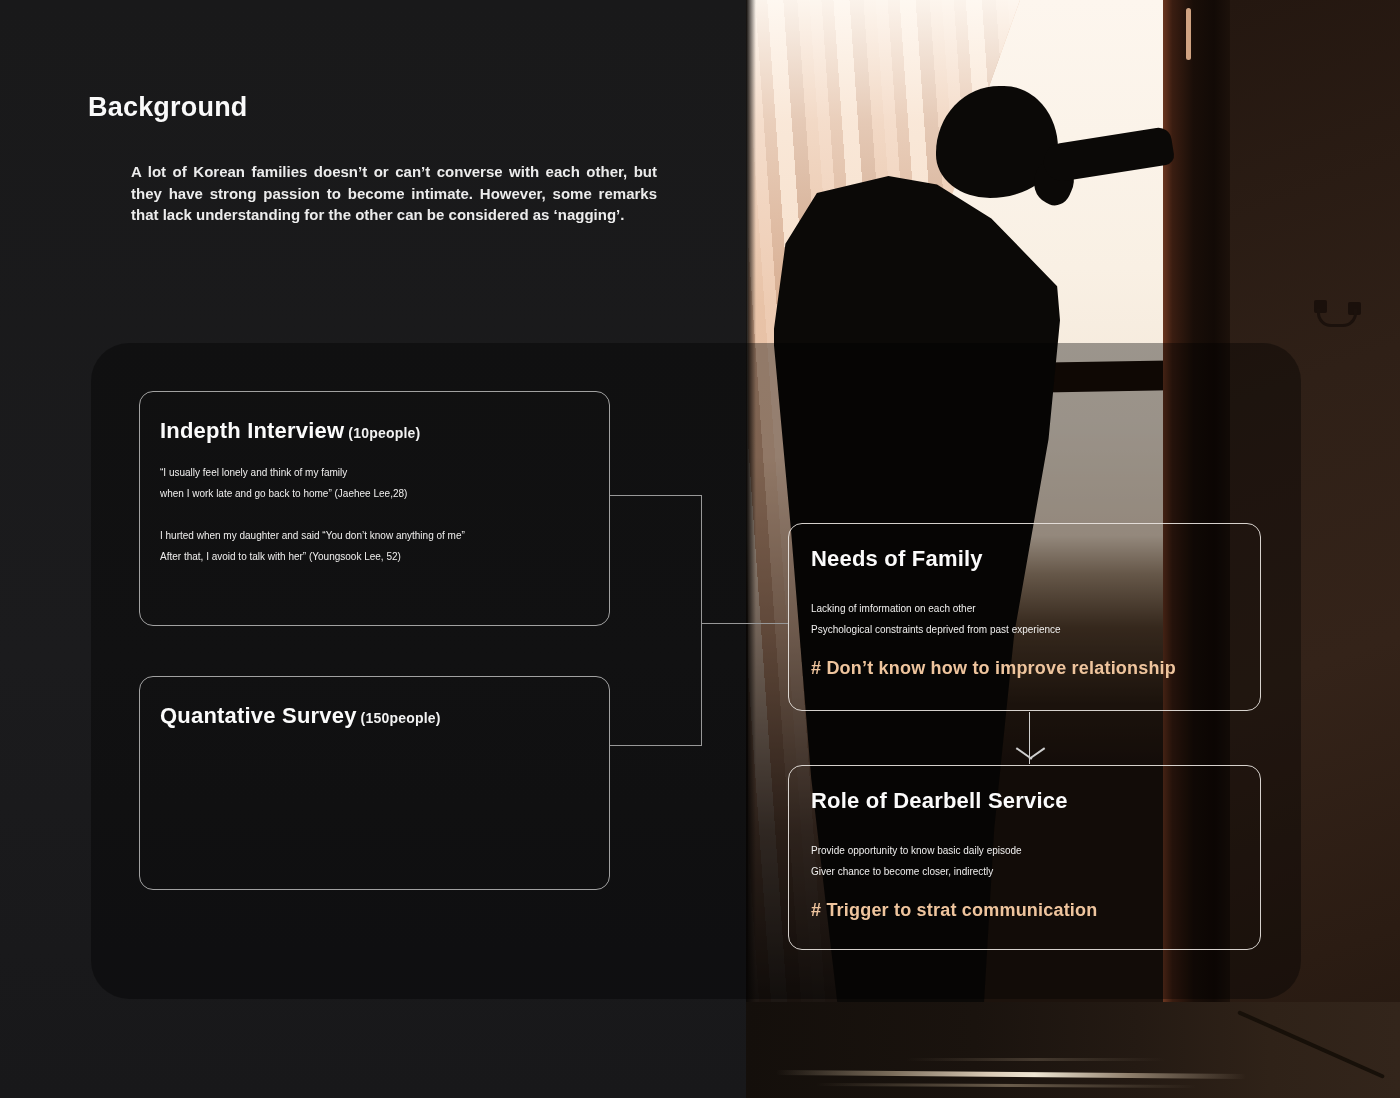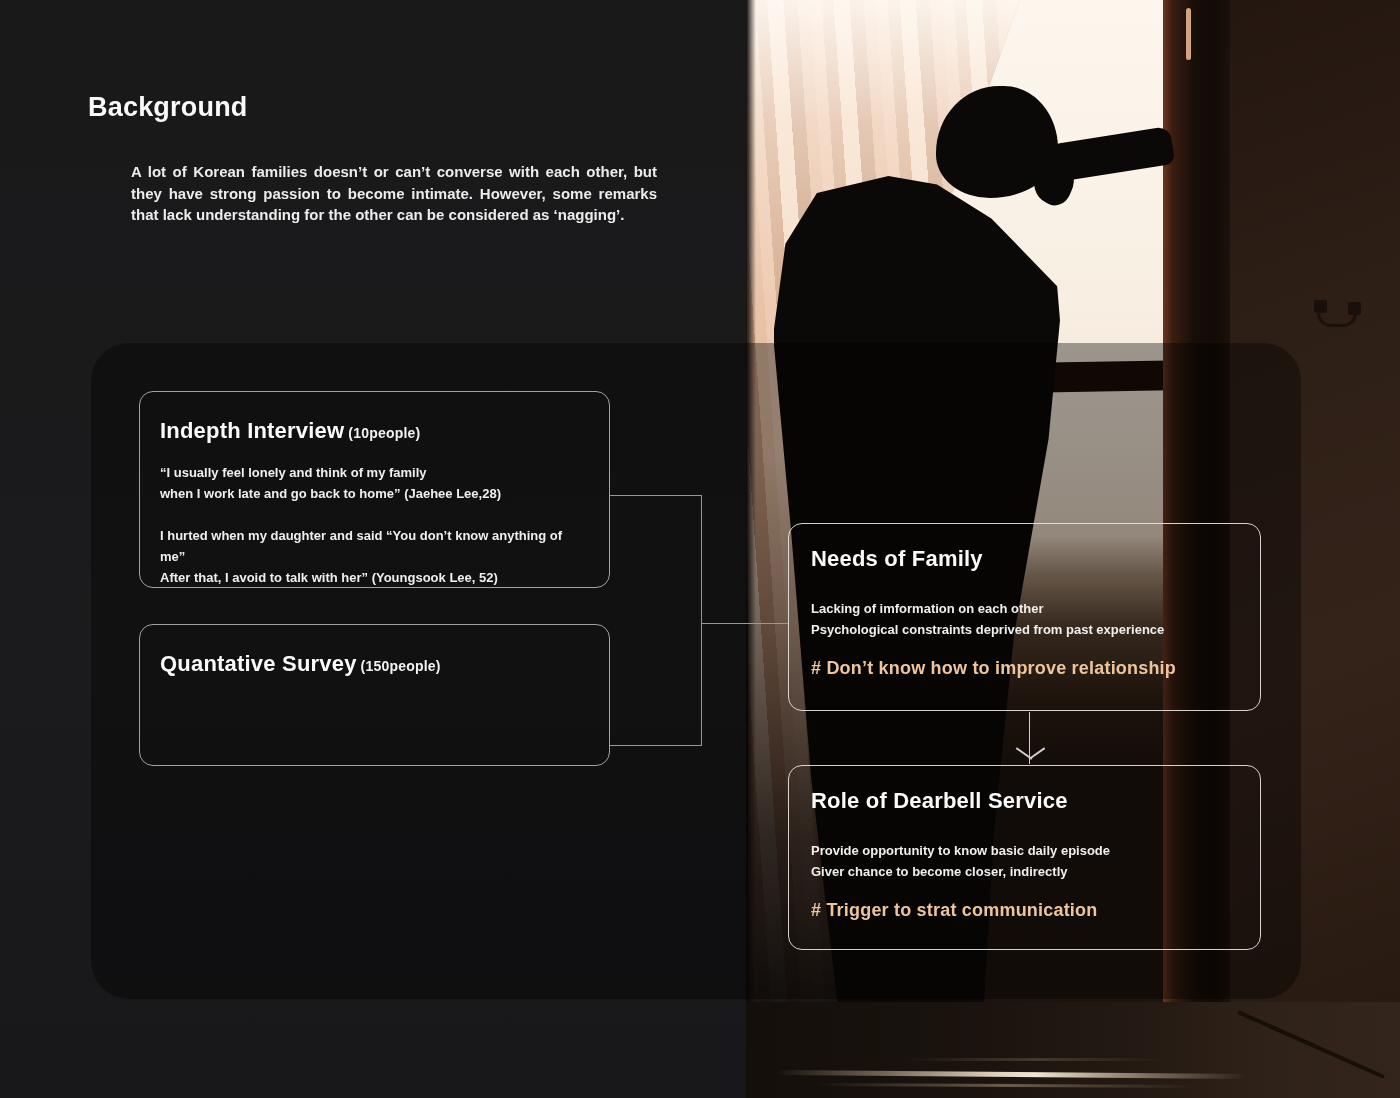--- a/index.html
+++ b/index.html
@@ -110,27 +110,27 @@
 
   
   .box {
     position: absolute; border: 1px solid rgba(210,210,210,.75); border-radius: 14px;
     padding: 26px 20px; background: transparent;
   }
   .box.bright { border-color: rgba(235,231,226,.9); padding: 22px 22px; }
   .box-title { font-size: 22px; font-weight: 700; color: #fbfbfb; letter-spacing: .2px; }
   .box-title .suffix { font-size: 14px; font-weight: 700; color: #f2f2f2; margin-left: 4px; }
   .box-body {
-    margin-top: 18px; font-size: 13px; line-height: 21px; font-weight: 700;
+    margin-top: 18px; font-size: 10px; line-height: 21px; font-weight: 400;
     color: #f0efee; white-space: pre-line;
   }
   .box-tag { margin-top: 18px; font-size: 18px; font-weight: 700; letter-spacing: .2px; }
 
-  #box-interview { left: 139px; top: 391px; width: 471px; height: 197px; }
-  #box-survey    { left: 139px; top: 624px; width: 471px; height: 142px; }
+  #box-interview { left: 139px; top: 391px; width: 471px; height: 235px; }
+  #box-survey    { left: 139px; top: 676px; width: 471px; height: 214px; }
   #box-needs     { left: 788px; top: 523px; width: 473px; height: 188px; }
   #box-role      { left: 788px; top: 765px; width: 473px; height: 185px; }
   #box-needs .box-body, #box-role .box-body { margin-top: 26px; }
 
   
   .line { position: absolute; background: #989898; }
   .line.v { width: 1px; } .line.h { height: 1px; }
   #c1 { left: 610px; top: 495px; width: 91px; }
   #c2 { left: 610px; top: 745px; width: 91px; }
   #c3 { left: 701px; top: 495px; height: 251px; }

